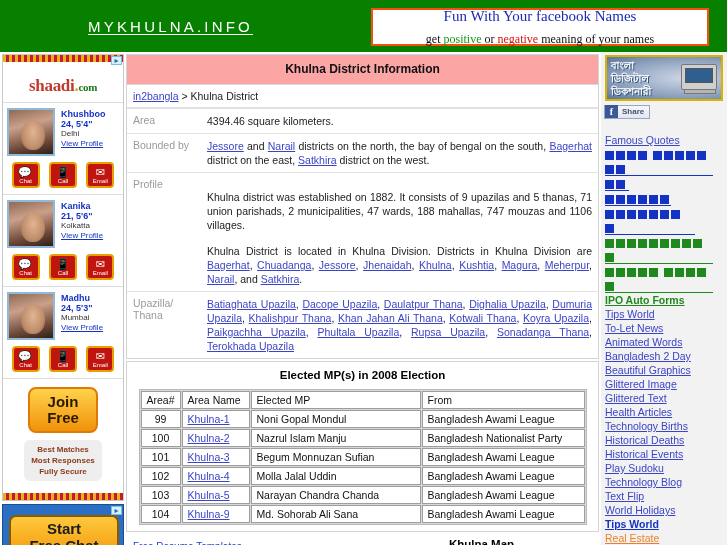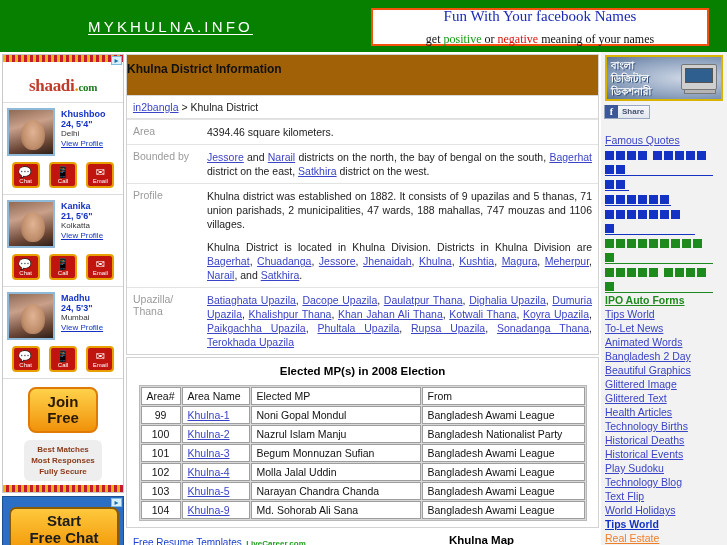--- a/index.html
+++ b/index.html
@@ -80,21 +80,21 @@
   .pcity { color:#333; font-size:8px; }
   .pview { color:#1433c4; font-size:8px; text-decoration:underline; }
   .actions { display:flex; justify-content:space-around; padding: 4px 4px 6px 4px; }
   .act {
     width:28px; height:26px; background:#c0140f; border:2px solid #e8a000;
     border-radius:4px; display:flex; flex-direction:column; align-items:center;
     justify-content:flex-end; padding-bottom:1px;
   }
   .act .glyph { color:#fff; font-size:11px; line-height:12px; }
   .act .lbl { color:#fff; font-size:6px; line-height:7px; }
-  .joinwrap { padding: 8px 0 0 0; border-top:1px solid #ddd; text-align:center;}
+  .joinwrap { padding: 8px 0 8px 0; border-top:1px solid #ddd; text-align:center;}
   .joinbtn {
     display:inline-block; width:70px; padding:5px 0;
     background: linear-gradient(#ffd24a,#f0920a);
     border:2px solid #e07a06; border-radius:8px;
     font-size:15px; font-weight:bold; color:#2b1a00; line-height:16px;
   }
   .bullets {
     margin: 7px auto 4px auto; width:78px; background:#eee; border-radius:6px;
     padding:4px 0; font-size:8px; color:#8a3a1a; font-weight:bold; line-height:11px; text-align:center;
   }
@@ -105,31 +105,31 @@
   .chatbtn {
     position:absolute; left:6px; top:10px; width:110px; padding:3px 0;
     background: linear-gradient(#ffc83d,#f29a09);
     border:2px solid #8a5a00; border-radius:7px; text-align:center;
     font-size:15px; font-weight:bold; color:#1c1c1c; line-height:17px;
   }
 
   
   .panel { border:1px solid #d3d3d3; margin:2px; background:#fff; }
   .panel-title {
-    text-align:left; font-weight:bold; font-size:12px; color:#111;
-    padding:7px 0 19px 0; border-bottom:1px solid #d8d8d8; background:#a16207;
+    text-align:center; font-weight:bold; font-size:12px; color:#111;
+    padding:7px 0 8px 0; border-bottom:1px solid #d8d8d8; background:#fca5a5;
   }
   .crumb { font-size:10.5px; padding:5px 6px 5px 6px; color:#222; border-bottom:1px solid #e0e0e0;}
   .crumb a { color:#3b44c6; text-decoration:underline; }
   table.info { width:100%; border-collapse:collapse; font-size:10.5px; }
   table.info td { border-top:1px solid #e3e3e3; padding:5px 6px; vertical-align:top; }
   table.info td.k { width:74px; color:#9a9a9a; }
   table.info td.v { color:#222; text-align:justify; line-height:14px; }
   table.info td.v a, .linklist a { color:#3b44c6; text-decoration:underline; }
-  .ptext { margin:0 0 9px 0; }
+  .ptext { margin:12px 0 9px 0; }
   .ptext:last-child { margin-bottom:0; }
 
   .mp-title { text-align:center; font-weight:bold; font-size:11.5px; padding:7px 0 8px 0; }
   table.mp {
     width: 448px; margin: 0 auto 6px auto; border-collapse: separate; border-spacing:1px;
     font-size:10.5px; background:#d8d8d8; border:1px solid #b8b8b8;
   }
   table.mp th, table.mp td {
     background:#fff; border:1px solid #9e9e9e; padding:2px 5px;
     font-weight:normal; text-align:left; color:#111; height:16px;

